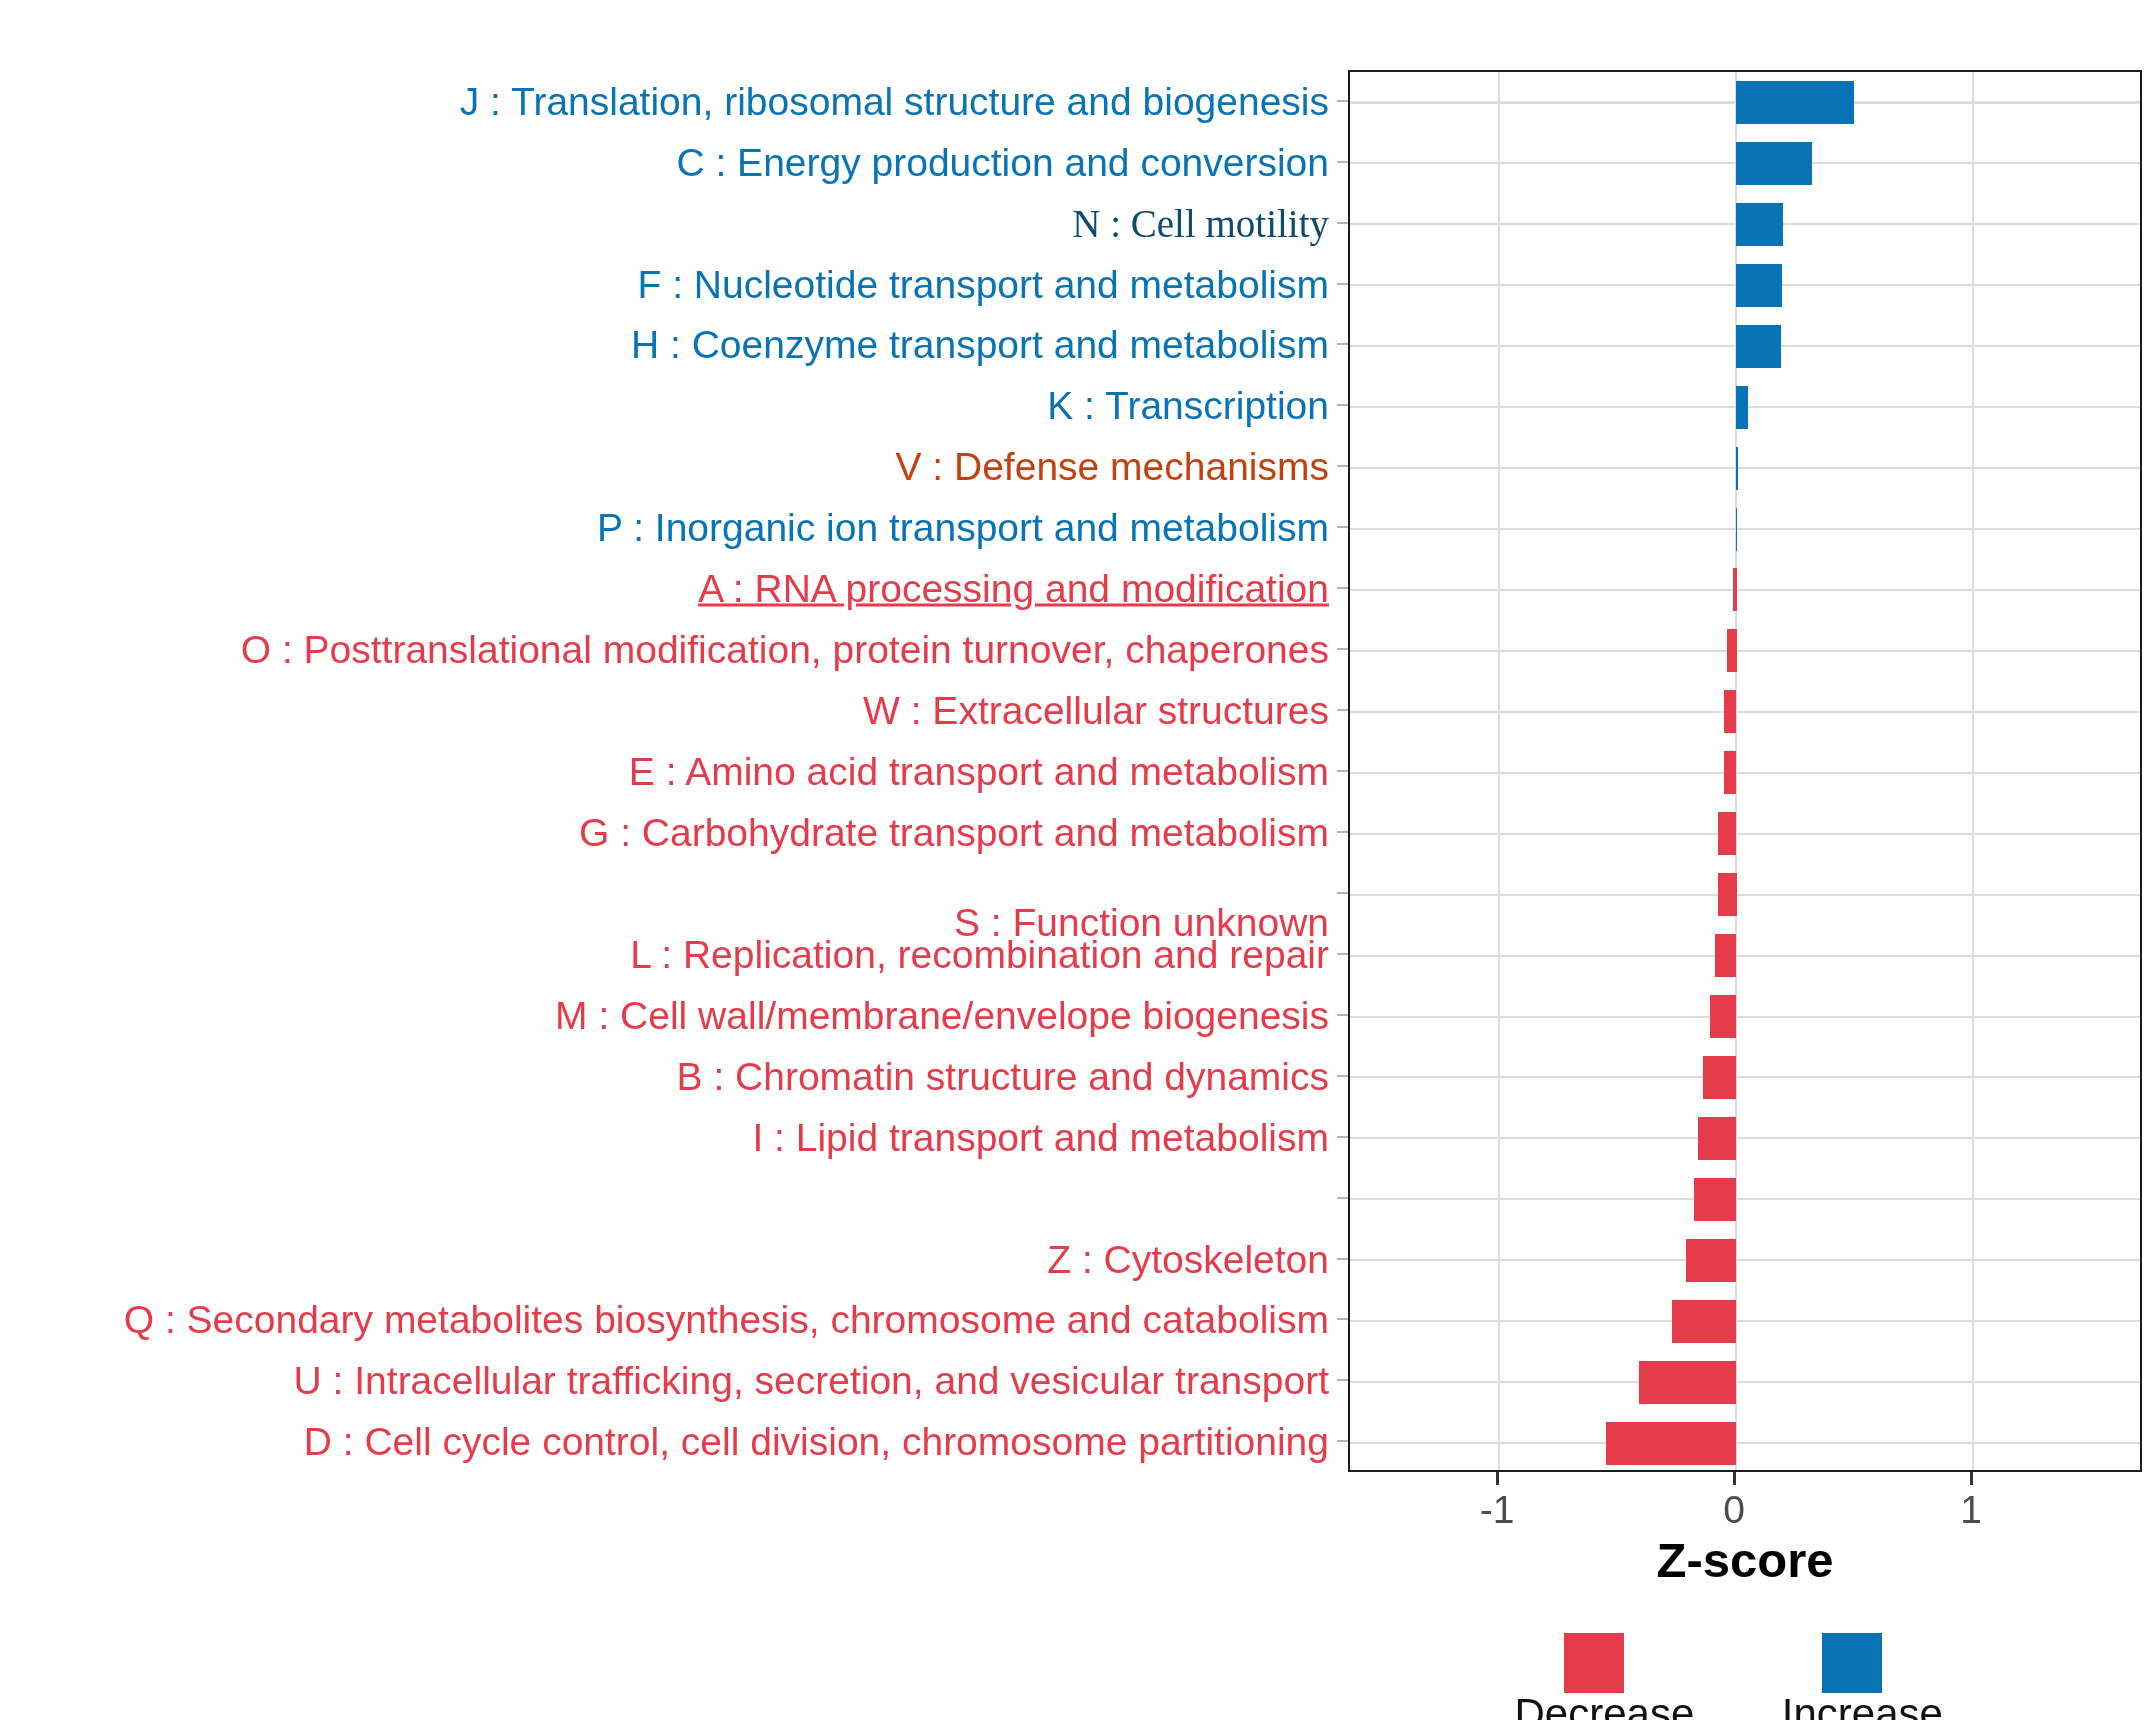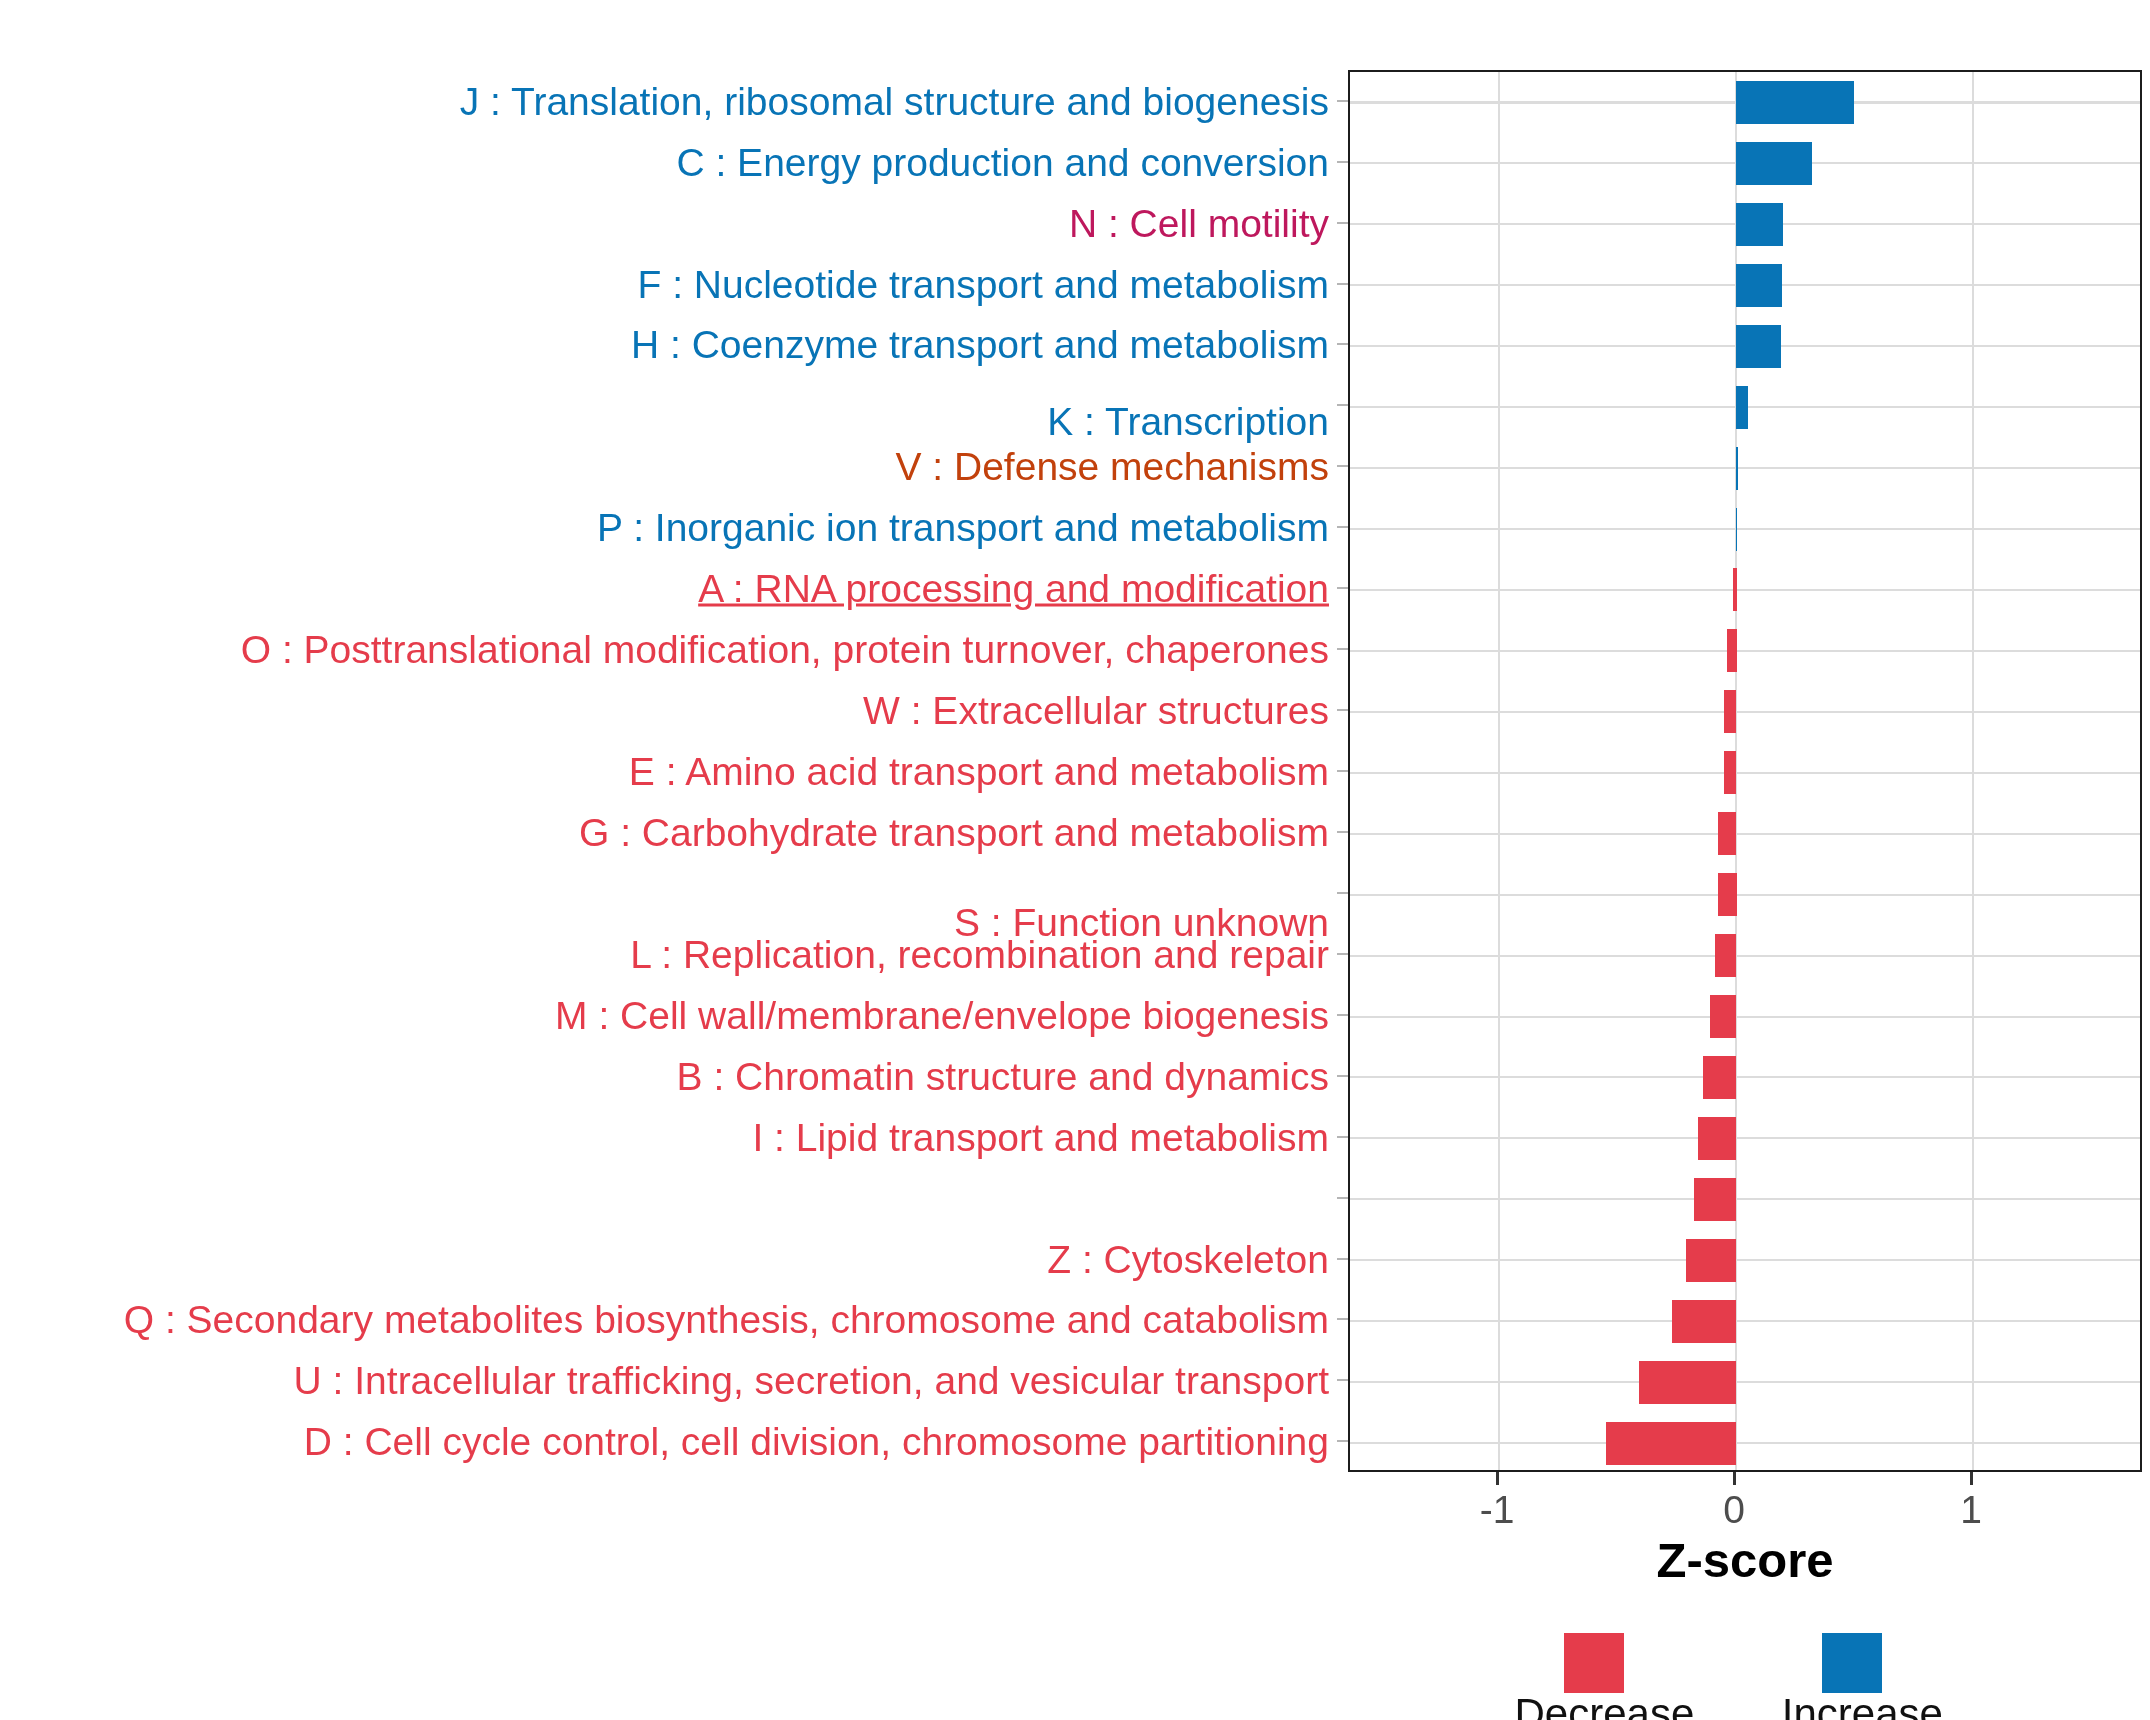--- a/index.html
+++ b/index.html
@@ -114,27 +114,27 @@
     <div class="xticklab" style="left: 1497px; top: 1490px;">-1</div>
     <div class="xtick" style="left: 1734px; top: 1472px; background: rgb(51, 51, 51);"></div>
     <div class="xticklab" style="left: 1734px; top: 1490px;">0</div>
     <div class="xtick" style="left: 1971px; top: 1472px; background: rgb(51, 51, 51);"></div>
     <div class="xticklab" style="left: 1971px; top: 1490px;">1</div>
     <div class="ytick" style="left: 1337px; top: 101px; background: rgb(181, 181, 181);"></div>
     <div class="ylab" style="right: 822px; top: 101px; color: rgb(8, 116, 182);">J : Translation, ribosomal structure and biogenesis</div>
     <div class="ytick" style="left: 1337px; top: 162px; background: rgb(181, 181, 181);"></div>
     <div class="ylab" style="right: 822px; top: 162px; color: rgb(8, 116, 182);">C : Energy production and conversion</div>
     <div class="ytick" style="left: 1337px; top: 223px; background: rgb(181, 181, 181);"></div>
-    <div class="ylab" style="right: 822px; top: 223px; color: #be185d;">N : Cell motility</div>
+    <div class="ylab" style="right: 822px; top: 223px; color: #0c4a6e; font-family: Liberation Serif, serif;">N : Cell motility</div>
     <div class="ytick" style="left: 1337px; top: 284px; background: rgb(181, 181, 181);"></div>
     <div class="ylab" style="right: 822px; top: 284px; color: rgb(8, 116, 182);">F : Nucleotide transport and metabolism</div>
     <div class="ytick" style="left: 1337px; top: 344px; background: rgb(181, 181, 181);"></div>
     <div class="ylab" style="right: 822px; top: 344px; color: rgb(8, 116, 182);">H : Coenzyme transport and metabolism</div>
     <div class="ytick" style="left: 1337px; top: 405px; background: rgb(181, 181, 181);"></div>
-    <div class="ylab" style="right: 822px; top: 405px; color: rgb(8, 116, 182); margin-top: 16px;">K : Transcription</div>
+    <div class="ylab" style="right: 822px; top: 405px; color: rgb(8, 116, 182);">K : Transcription</div>
     <div class="ytick" style="left: 1337px; top: 466px; background: rgb(181, 181, 181);"></div>
     <div class="ylab" style="right: 822px; top: 466px; color: #c2410c;">V : Defense mechanisms</div>
     <div class="ytick" style="left: 1337px; top: 527px; background: rgb(181, 181, 181);"></div>
     <div class="ylab" style="right: 822px; top: 527px; color: rgb(8, 116, 182);">P : Inorganic ion transport and metabolism</div>
     <div class="ytick" style="left: 1337px; top: 588px; background: rgb(181, 181, 181);"></div>
     <div class="ylab" style="right: 822px; top: 588px; color: rgb(229, 60, 75); text-decoration: underline;">A : RNA processing and modification</div>
     <div class="ytick" style="left: 1337px; top: 649px; background: rgb(181, 181, 181);"></div>
     <div class="ylab" style="right: 822px; top: 649px; color: rgb(229, 60, 75);">O : Posttranslational modification, protein turnover, chaperones</div>
     <div class="ytick" style="left: 1337px; top: 710px; background: rgb(181, 181, 181);"></div>
     <div class="ylab" style="right: 822px; top: 710px; color: rgb(229, 60, 75);">W : Extracellular structures</div>

